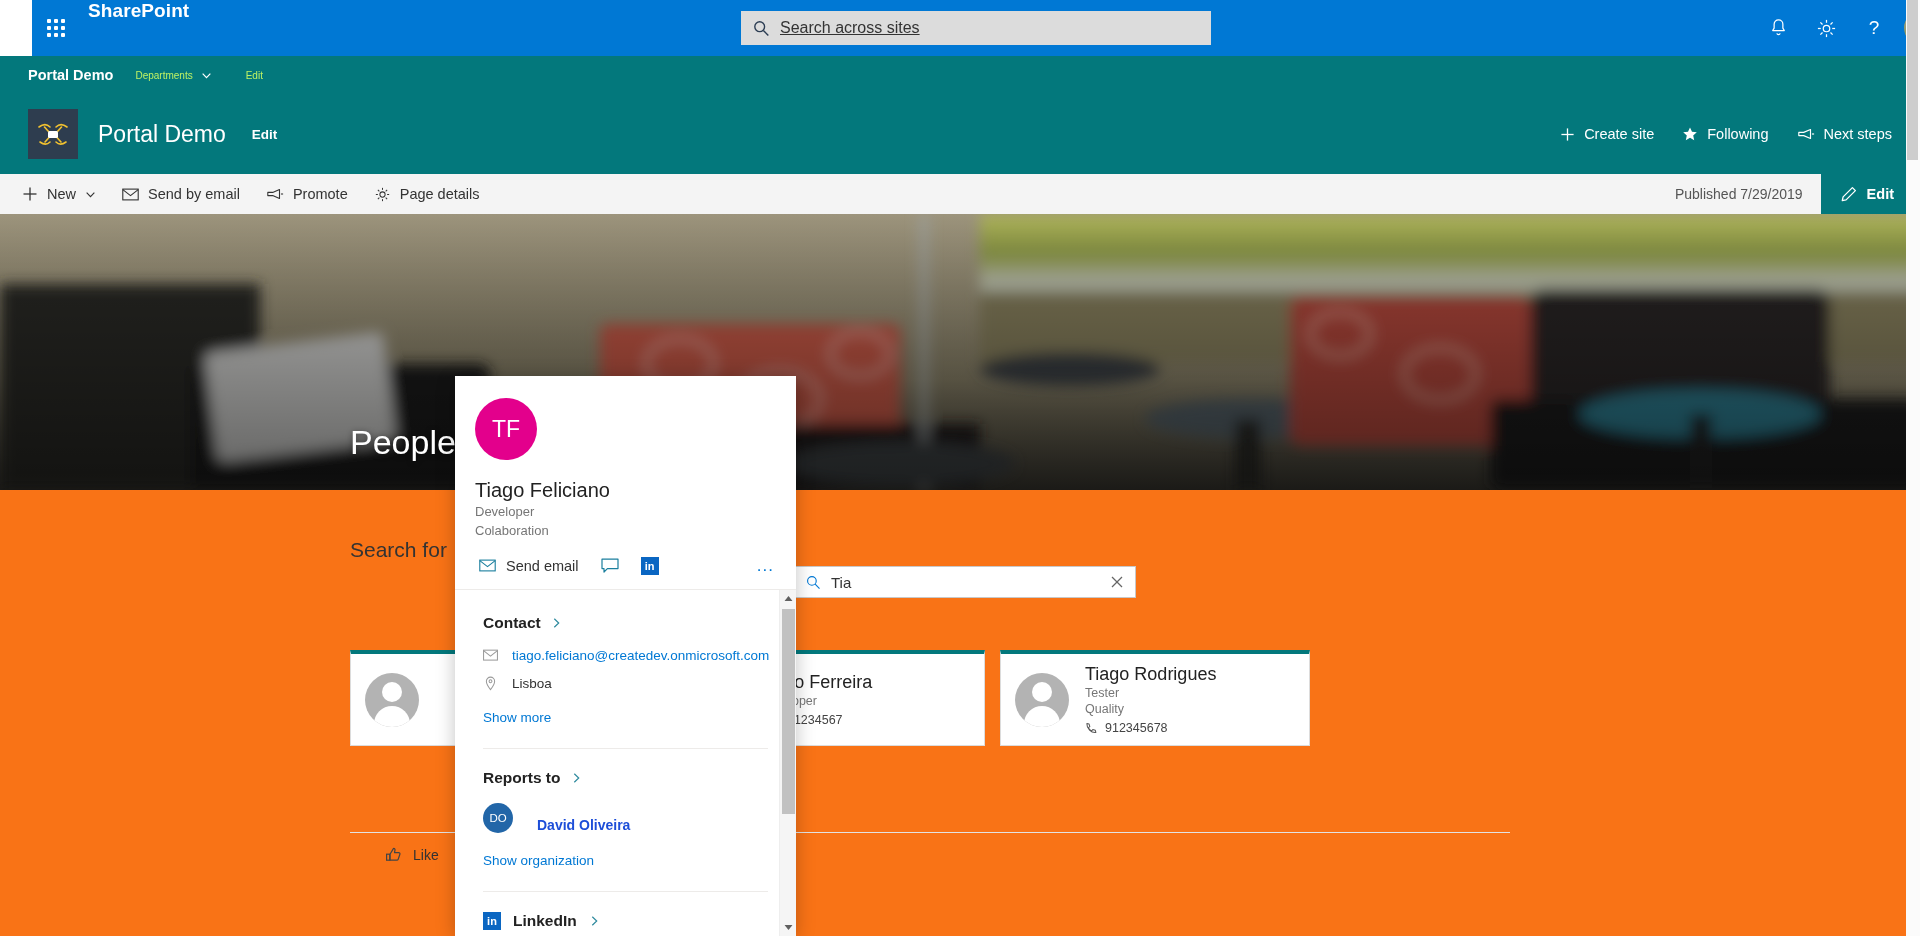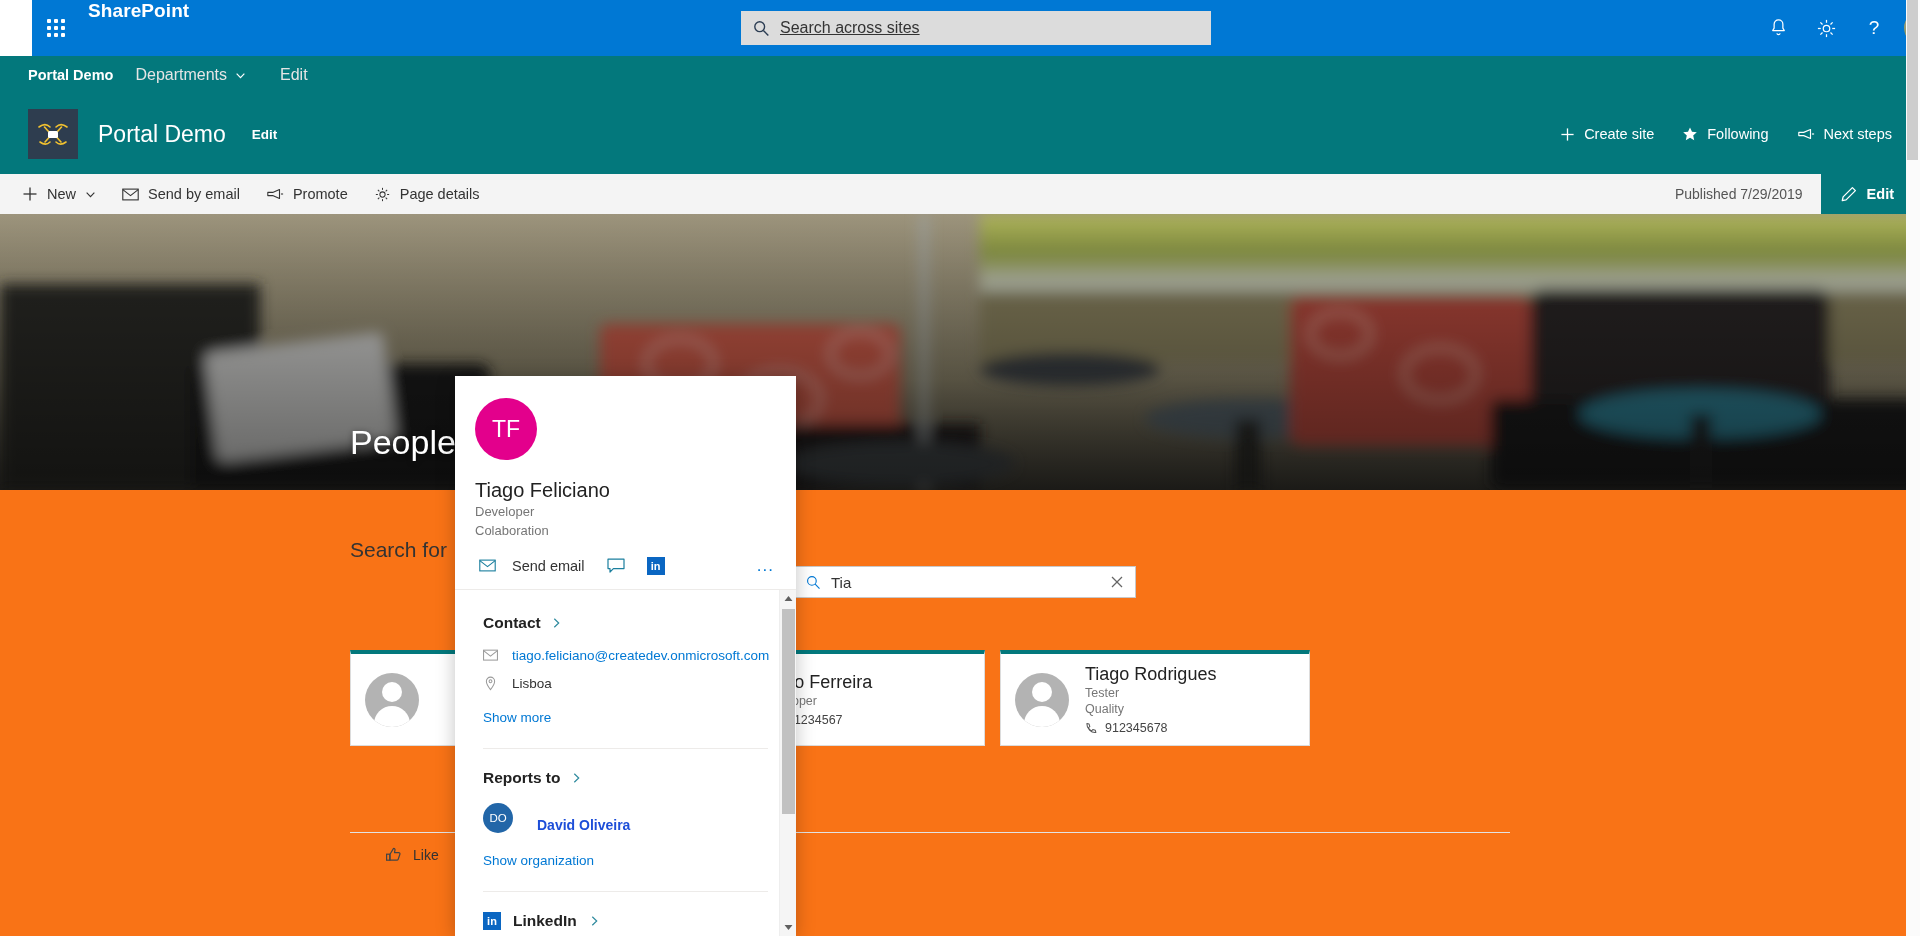--- a/index.html
+++ b/index.html
@@ -54,21 +54,21 @@
     transform: translateX(-50%); border-radius:8px; background:#e8c9a6; z-index:2;
     box-shadow: 0 2px 0 -1px rgba(60,40,20,.35);
   }
 
   
   .hubnav {
     position: absolute; top: 56px; left: 0; width: 1920px; height: 38px;
     background: #03787c; display: flex; align-items: center; padding-left: 28px;
   }
   .hub-title { color:#fff; font-size:14.5px; font-weight:700; margin-right: 22px; cursor:pointer; }
-  .hub-link { color:#e5e5e5; font-size:16px; margin-right: 10px; display:flex; align-items:center; gap:8px; cursor:pointer; }
+  .hub-link { color:#bef264; font-size:10px; margin-right: 10px; display:flex; align-items:center; gap:8px; cursor:pointer; }
   .hub-link.plain { margin-left: 24px; }
   .chev { width:11px; height:11px; }
 
   
   .siteheader {
     position: absolute; top: 94px; left: 0; width: 1920px; height: 80px;
     background: #03787c; display: flex; align-items: center; padding: 0 28px;
   }
   .site-logo {
     width: 50px; height: 50px; background: #2e3d4f; flex: none;
@@ -156,21 +156,21 @@
   .persona-initials {
     width: 62px; height: 62px; border-radius:50%; background:#e3008c; color:#fff;
     display:flex; align-items:center; justify-content:center; font-size: 23px; flex:none;
   }
   .persona-name { font-size: 20px; color:#222; line-height:1.25; }
   .persona-role, .persona-dept { font-size: 13px; color:#767676; line-height: 1.45; }
   .persona-actions {
     display:flex; align-items:center; gap: 22px; padding: 16px 20px 14px 24px;
     border-bottom: 1px solid #edebe9; position: relative;
   }
-  .pa { display:flex; align-items:center; gap:16px; font-size:14.5px; color:#333; cursor:pointer; }
+  .pa { display:flex; align-items:center; gap:10px; font-size:14.5px; color:#333; cursor:pointer; }
   .li-badge {
     width: 18px; height: 18px; background:#0a66c2; color:#fff; font-size:11px; font-weight:700;
     display:flex; align-items:center; justify-content:center; cursor:pointer;
   }
   .pa-more { position:absolute; right: 22px; color:#0078d4; font-size:17px; letter-spacing:1px; cursor:pointer; }
 
   .persona-body {
     flex: 1; position: relative; overflow: hidden; padding: 0 0 0 0; background:#fff;
   }
   .persona-scroll { padding: 24px 28px 0 28px; }

